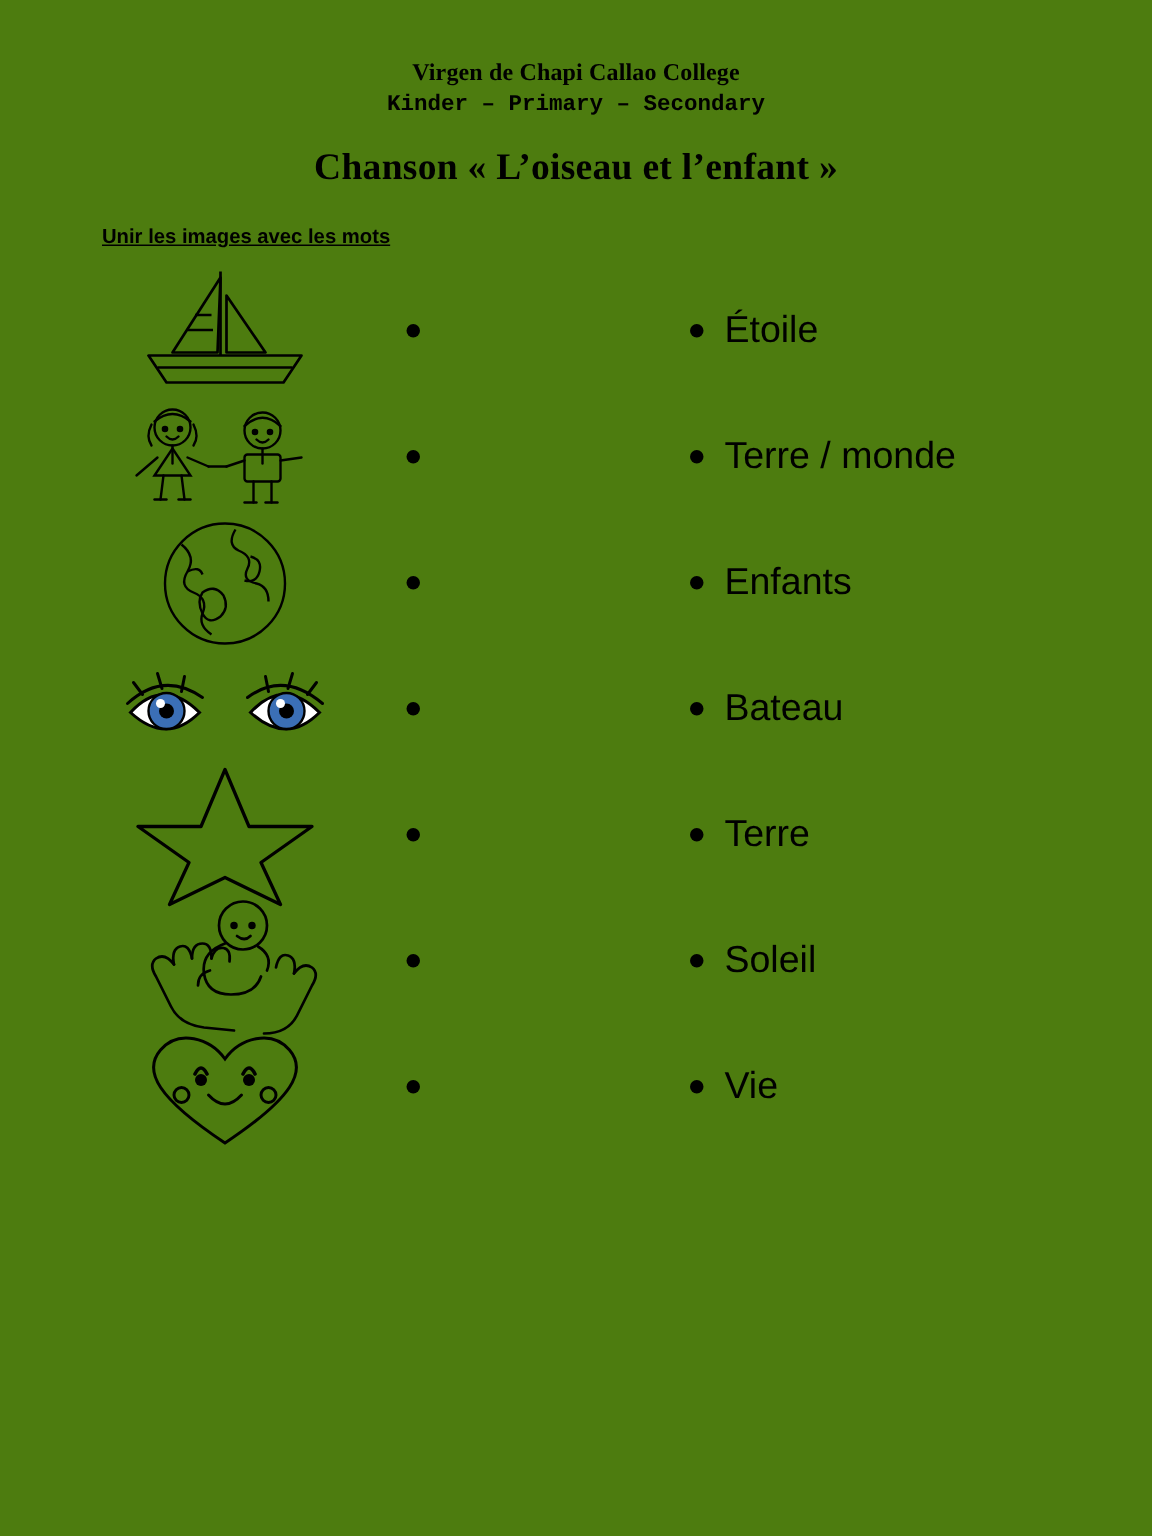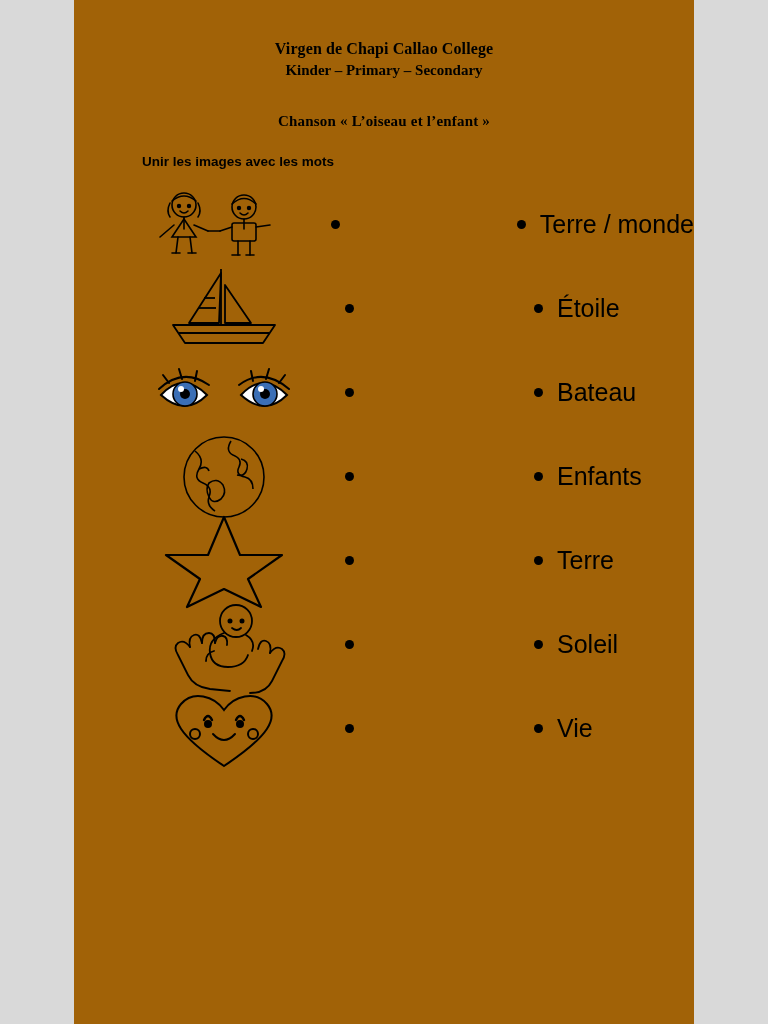--- a/index.html
+++ b/index.html
@@ -5,60 +5,61 @@
   html, body {
     margin: 0;
     padding: 0;
     background: #d9d9d9;
   }
   body {
     font-family: "Liberation Serif", serif;
   }
   .page {
     position: relative;
-    width: 620px;
+    width: 768px;
     height: 1024px;
-    background: #a16207;
+    background: #4d7c0f;
     margin: 0 auto;
     overflow: hidden;
   }
   .header {
     text-align: center;
     padding-top: 38px;
   }
   .school-name {
     font-family: "Liberation Serif", serif;
     font-weight: bold;
     font-size: 16px;
     color: #000;
     letter-spacing: 0.1px;
     line-height: 1.35;
   }
   .school-levels {
-    font-family: Liberation Serif, serif;
+    font-family: Liberation Mono, monospace;
     font-weight: bold;
     font-size: 15px;
     color: #000;
     line-height: 1.35;
   }
   .song-title {
     font-family: "Liberation Serif", serif;
     font-weight: bold;
-    font-size: 15px;
-    color: #000;
-    margin-top: 33px;
+    font-size: 25px;
+    color: #000;
+    margin-top: 18px;
     letter-spacing: 0.2px;
   }
   .instruction {
     font-family: "Liberation Sans", sans-serif;
     font-weight: bold;
     font-size: 13.5px;
     color: #000;
     margin-top: 24px;
     margin-left: 68px;
+    text-decoration: underline;
   }
   .matching {
     position: relative;
     margin-top: 14px;
     height: 760px;
   }
   .row {
     position: relative;
     height: 84px;
     display: flex;
@@ -106,20 +107,45 @@
 
   <div class="header">
     <div class="school-name">Virgen de Chapi Callao College</div>
     <div class="school-levels">Kinder – Primary – Secondary</div>
     <div class="song-title">Chanson « L’oiseau et l’enfant »</div>
   </div>
 
   <div class="instruction">Unir les images avec les mots</div>
 
   <div class="matching">
+
+    <div class="row">
+      <div class="pic-cell">
+        <span>
+          <svg width="130" height="92" viewBox="0 0 130 92">
+            <g fill="none" stroke="#000" stroke-width="1.8" stroke-linejoin="round">
+              <path d="M62 6 L62 62"></path>
+              <path d="M62 10 L30 60 L60 60 Z"></path>
+              <path d="M66 22 L92 60 L66 60 Z"></path>
+              <path d="M45 35 L56 35"></path>
+              <path d="M40 45 L57 45"></path>
+              <path d="M14 62 h102 l-12 18 h-78 Z"></path>
+              <path d="M20 70 h90"></path>
+            </g>
+          </svg>
+        </span>
+      </div>
+      <div class="dot-left">
+          <span class="dot"></span>
+        </div>
+      <div class="word-cell">
+        <span class="dot"></span>
+        <span class="word-text">Étoile</span>
+      </div>
+    </div>
 
     <div class="row">
       <div class="pic-cell">
         <span>
           <svg width="150" height="80" viewBox="0 0 150 80">
             <g fill="none" stroke="#000" stroke-width="1.6" stroke-linecap="round">
 
               <circle cx="40" cy="20" r="12"></circle>
               <path d="M28 16 q12 -10 24 0"></path>
               <path d="M26 18 q-4 8 0 14"></path>
@@ -160,39 +186,38 @@
         </div>
       <div class="word-cell">
         <span class="dot"></span>
         <span class="word-text">Terre / monde</span>
       </div>
     </div>
 
     <div class="row">
       <div class="pic-cell">
         <span>
-          <svg width="130" height="92" viewBox="0 0 130 92">
-            <g fill="none" stroke="#000" stroke-width="1.8" stroke-linejoin="round">
-              <path d="M62 6 L62 62"></path>
-              <path d="M62 10 L30 60 L60 60 Z"></path>
-              <path d="M66 22 L92 60 L66 60 Z"></path>
-              <path d="M45 35 L56 35"></path>
-              <path d="M40 45 L57 45"></path>
-              <path d="M14 62 h102 l-12 18 h-78 Z"></path>
-              <path d="M20 70 h90"></path>
-            </g>
-          </svg>
-        </span>
-      </div>
-      <div class="dot-left">
-          <span class="dot"></span>
-        </div>
-      <div class="word-cell">
-        <span class="dot"></span>
-        <span class="word-text">Étoile</span>
+          <svg width="110" height="92" viewBox="0 0 110 92">
+            <g fill="none" stroke="#000" stroke-width="1.6">
+              <circle cx="55" cy="46" r="40"></circle>
+              <path d="M26 20 q10 8 4 18 q-6 10 4 14 q10 4 6 14 q-3 8 6 14"></path>
+              <path d="M62 10 q-6 10 2 14 q10 4 6 12 q-4 8 6 10 q8 2 8 12"></path>
+              <path d="M40 52 q8 -6 14 2 q4 8 -2 14 q-8 6 -12 -2 q-4 -8 0 -14 Z"></path>
+              <path d="M72 28 q8 2 6 10 q-2 8 -10 6"></path>
+              <path d="M30 38 q8 -4 10 2"></path>
+            </g>
+          </svg>
+        </span>
+      </div>
+      <div class="dot-left">
+          <span class="dot"></span>
+        </div>
+      <div class="word-cell">
+        <span class="dot"></span>
+        <span class="word-text">Enfants</span>
       </div>
     </div>
 
     <div class="row">
       <div class="pic-cell">
         <span>
           <svg width="150" height="64" viewBox="0 0 150 64">
             <g stroke="#000" stroke-width="2" fill="none" stroke-linecap="round">
               <path d="M12 34 q22 -24 46 0 q-22 22 -46 0 Z" fill="#fff"></path>
               <path d="M92 34 q22 -24 46 0 q-22 22 -46 0 Z" fill="#fff"></path>
@@ -215,44 +240,20 @@
         </div>
       <div class="word-cell">
         <span class="dot"></span>
         <span class="word-text">Bateau</span>
       </div>
     </div>
 
     <div class="row">
       <div class="pic-cell">
         <span>
-          <svg width="110" height="92" viewBox="0 0 110 92">
-            <g fill="none" stroke="#000" stroke-width="1.6">
-              <circle cx="55" cy="46" r="40"></circle>
-              <path d="M26 20 q10 8 4 18 q-6 10 4 14 q10 4 6 14 q-3 8 6 14"></path>
-              <path d="M62 10 q-6 10 2 14 q10 4 6 12 q-4 8 6 10 q8 2 8 12"></path>
-              <path d="M40 52 q8 -6 14 2 q4 8 -2 14 q-8 6 -12 -2 q-4 -8 0 -14 Z"></path>
-              <path d="M72 28 q8 2 6 10 q-2 8 -10 6"></path>
-              <path d="M30 38 q8 -4 10 2"></path>
-            </g>
-          </svg>
-        </span>
-      </div>
-      <div class="dot-left">
-          <span class="dot"></span>
-        </div>
-      <div class="word-cell">
-        <span class="dot"></span>
-        <span class="word-text">Enfants</span>
-      </div>
-    </div>
-
-    <div class="row">
-      <div class="pic-cell">
-        <span>
           <svg width="120" height="100" viewBox="0 0 120 100">
             <polygon points="60,6 76,44 118,44 84,68 97,96 60,78 23,96 36,68 2,44 44,44" fill="none" stroke="#000" stroke-width="2.2" stroke-linejoin="round"></polygon>
           </svg>
         </span>
       </div>
       <div class="dot-left">
           <span class="dot"></span>
         </div>
       <div class="word-cell">
         <span class="dot"></span>

